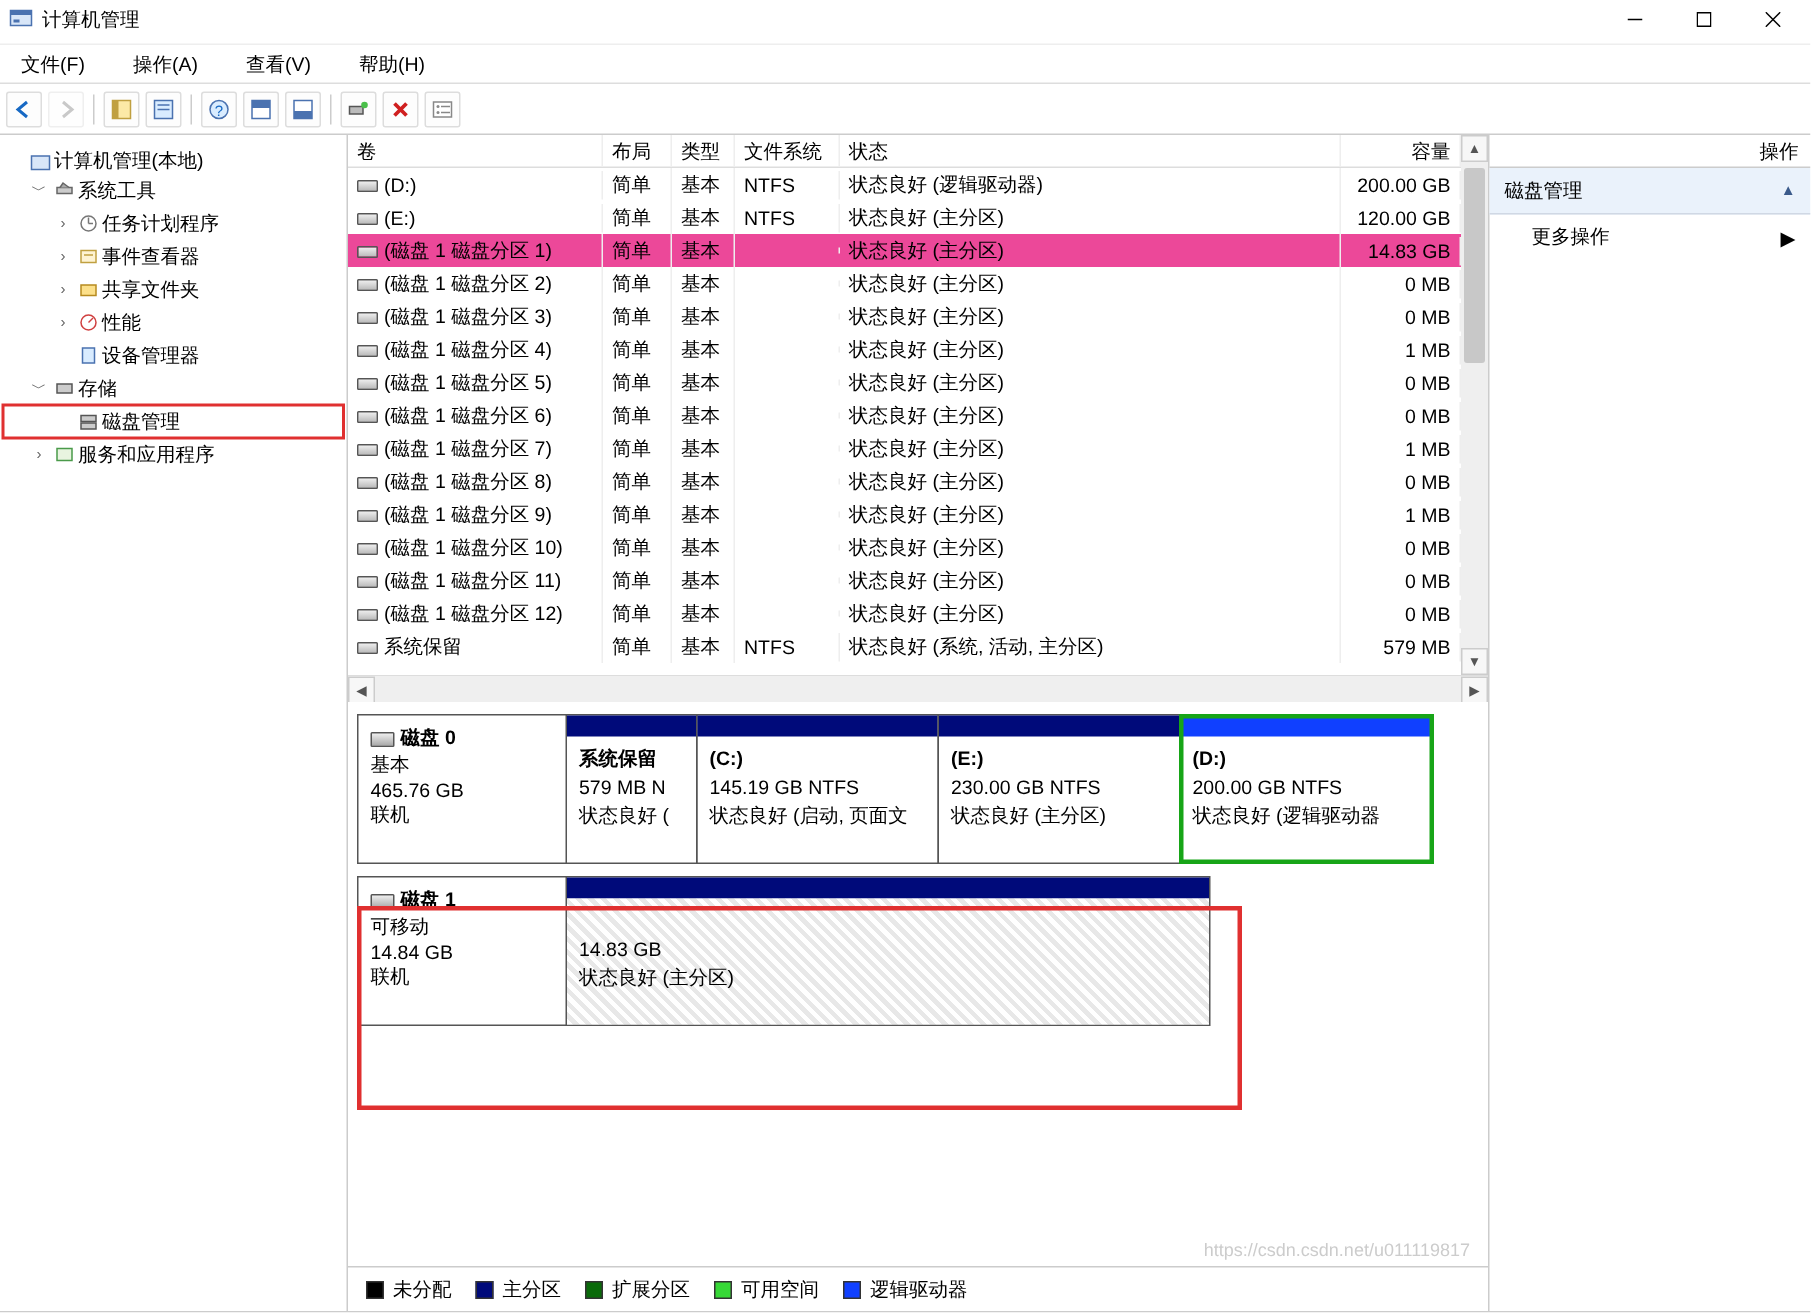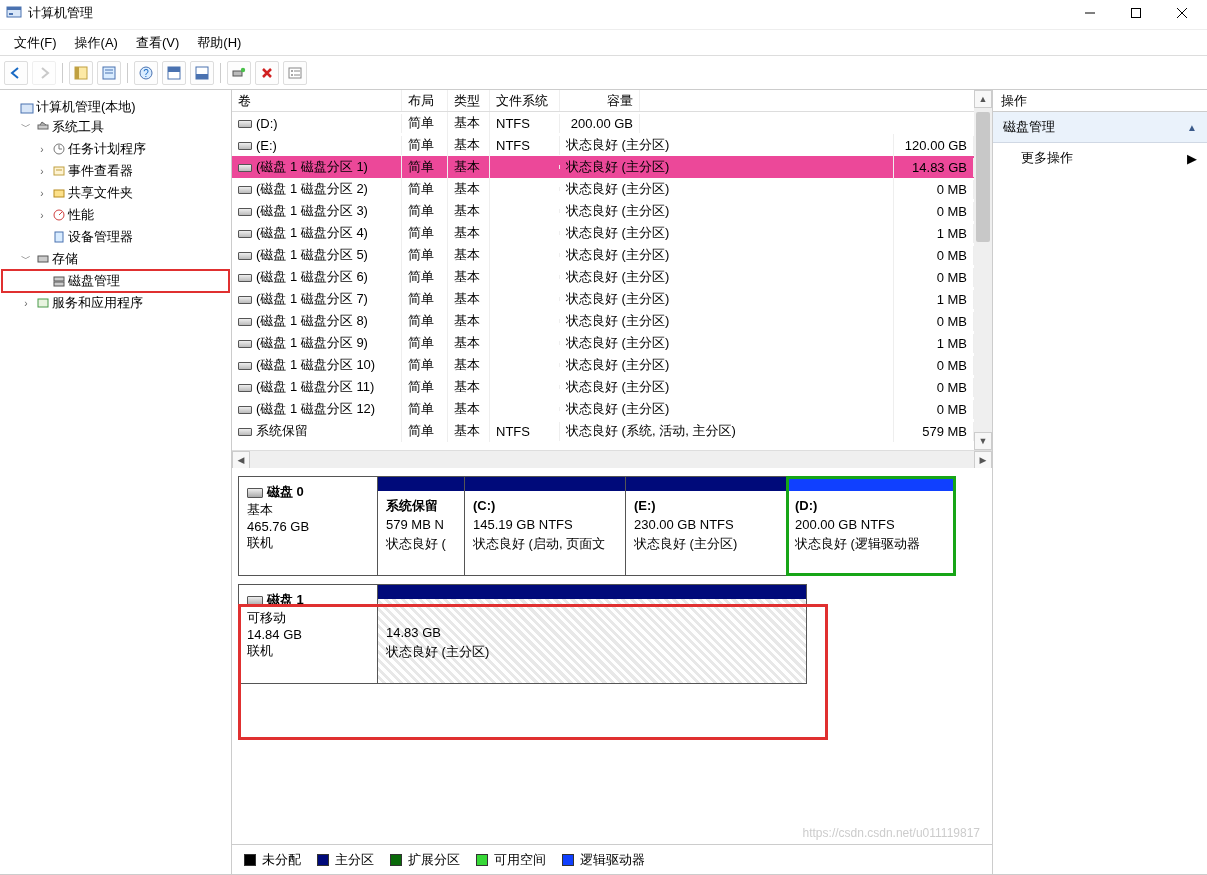--- a/index.html
+++ b/index.html
@@ -4,21 +4,21 @@
 <style>
   * { box-sizing: border-box; }
   body { margin:0; font-family: "Microsoft YaHei","Segoe UI",Tahoma,Arial,sans-serif; font-size:13px; background:#fff; color:#000; }
   .window { width:1207px; height:875px; display:flex; flex-direction:column; border-bottom:1px solid #ccc;}
   
   .titlebar { height:30px; display:flex; align-items:center; padding:0 2px 4px 6px; border-bottom:1px solid #eee;}
   .titlebar .appicon { width:16px; height:16px; margin-right:6px; display:inline-flex;}
   .titlebar .title { flex:1; font-size:13px; }
   .winbtn { width:46px; height:30px; display:flex; align-items:center; justify-content:center; }
   
-  .menubar { height:26px; display:flex; align-items:center; padding:0 6px; gap:2px; border-bottom:1px solid #ddd;}
+  .menubar { height:26px; display:flex; align-items:center; padding:0 6px; gap:16px; border-bottom:1px solid #ddd;}
   .menuitem { padding:2px 8px; }
   
   .toolbar { height:34px; display:flex; align-items:center; gap:4px; padding:0 4px; border-bottom:1px solid #ccc;}
   .tbbtn { width:24px; height:24px; border:1px solid #ddd; display:flex; align-items:center; justify-content:center; border-radius:2px; background:#fdfdfd;}
   .tbbtn.disabled{opacity:.45;}
   .tbsep { width:1px; height:20px; background:#ccc; margin:0 2px;}
   
   .content { flex:1; display:flex; min-height:0; }
   .tree { width:232px; border-right:1px solid #ccc; padding:4px 2px; overflow:auto; }
   .tree-row { display:flex; align-items:center; height:22px; padding-right:4px; white-space:nowrap;}
@@ -60,21 +60,21 @@
   .part.hatch .part-body{
     background-image: repeating-linear-gradient(45deg,#fff,#fff 3px,#e8e8e8 3px,#e8e8e8 6px);
   }
   .redbox{ position:absolute; border:3px solid #e03030; pointer-events:none;}
   
   .legend{ height:30px; border-top:1px solid #ccc; display:flex; align-items:center; gap:16px; padding:0 12px;}
   .lg{display:flex;align-items:center;gap:6px;}
   .sw{width:12px;height:12px;border:1px solid #333;}
   
   .right{ width:214px; display:flex; flex-direction:column;}
-  .right-header{ height:22px; border-bottom:1px solid #ccc; padding:2px 8px; font-weight:normal;}
+  .right-header{ height:22px; border-bottom:1px solid #ccc; padding:2px 8px; font-weight:normal;text-align:right;}
   .right-body{flex:1; padding:0;}
   .right-section{ background:#eaf2fb; padding:6px 10px; border-bottom:1px solid #d0d8e4; display:flex; align-items:center; justify-content:space-between;}
   .right-section .caret{font-size:10px;color:#3a5a8a;}
   .right-item{ padding:6px 10px 6px 28px; display:flex; align-items:center; justify-content:space-between;}
   .watermark{position:absolute; right:12px; bottom:4px; color:#ccc; font-size:12px; pointer-events:none;}
 </style>
 </head>
 <body>
 
 <div class="window">
@@ -282,28 +282,30 @@
     </div>
 
     <div class="middle">
       <div class="listwrap">
         <div class="list">
           <div class="list-header">
             <div class="col vol">卷</div>
             <div class="col layout">布局</div>
             <div class="col type">类型</div>
             <div class="col fs">文件系统</div>
+            <div class="col status">状态</div>
             <div class="col cap">容量</div>
           </div>
           <div class="list-body" id="volbody">
               <div class="list-row">
                 <div class="col vol"><span class="disk-glyph"></span>(D:)</div>
                 <div class="col layout">简单</div>
                 <div class="col type">基本</div>
                 <div class="col fs">NTFS</div>
+                <div class="col status">状态良好 (逻辑驱动器)</div>
                 <div class="col cap">200.00 GB</div>
               </div>
               <div class="list-row">
                 <div class="col vol"><span class="disk-glyph"></span>(E:)</div>
                 <div class="col layout">简单</div>
                 <div class="col type">基本</div>
                 <div class="col fs">NTFS</div>
                 <div class="col status">状态良好 (主分区)</div>
                 <div class="col cap">120.00 GB</div>
               </div>

